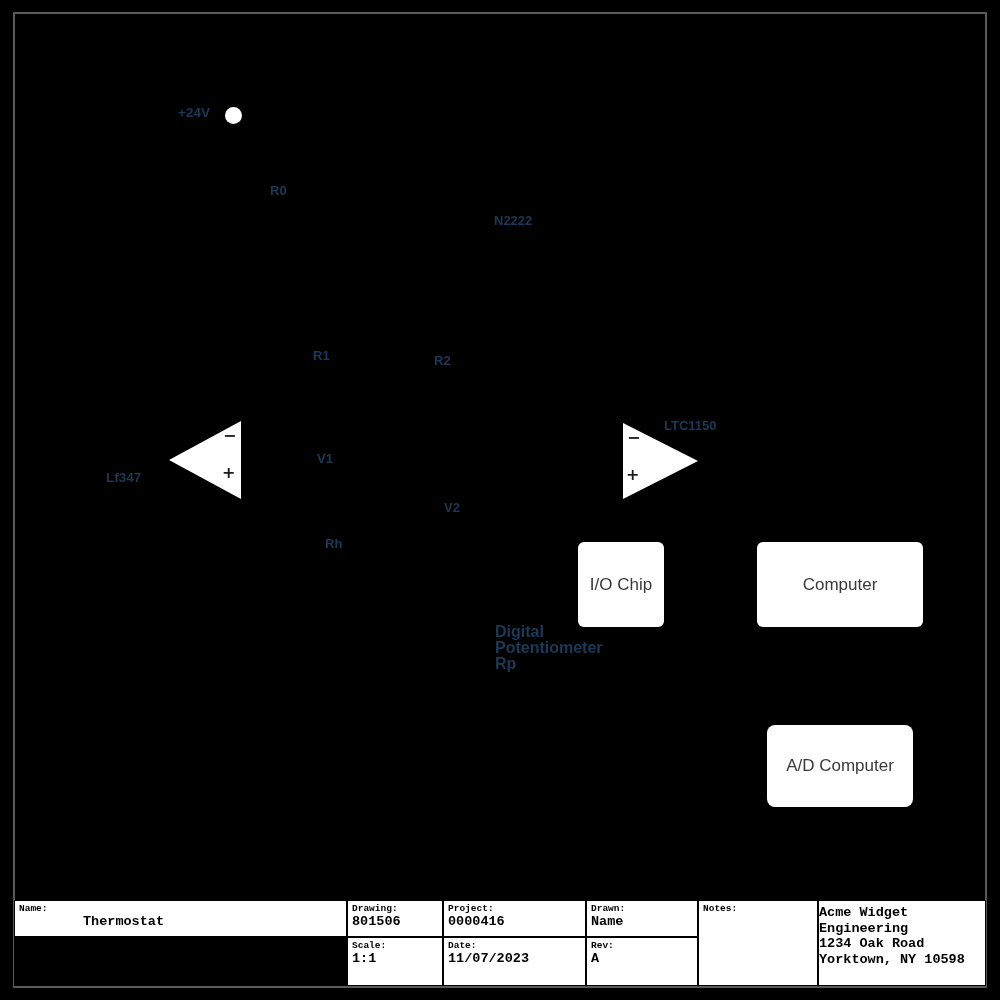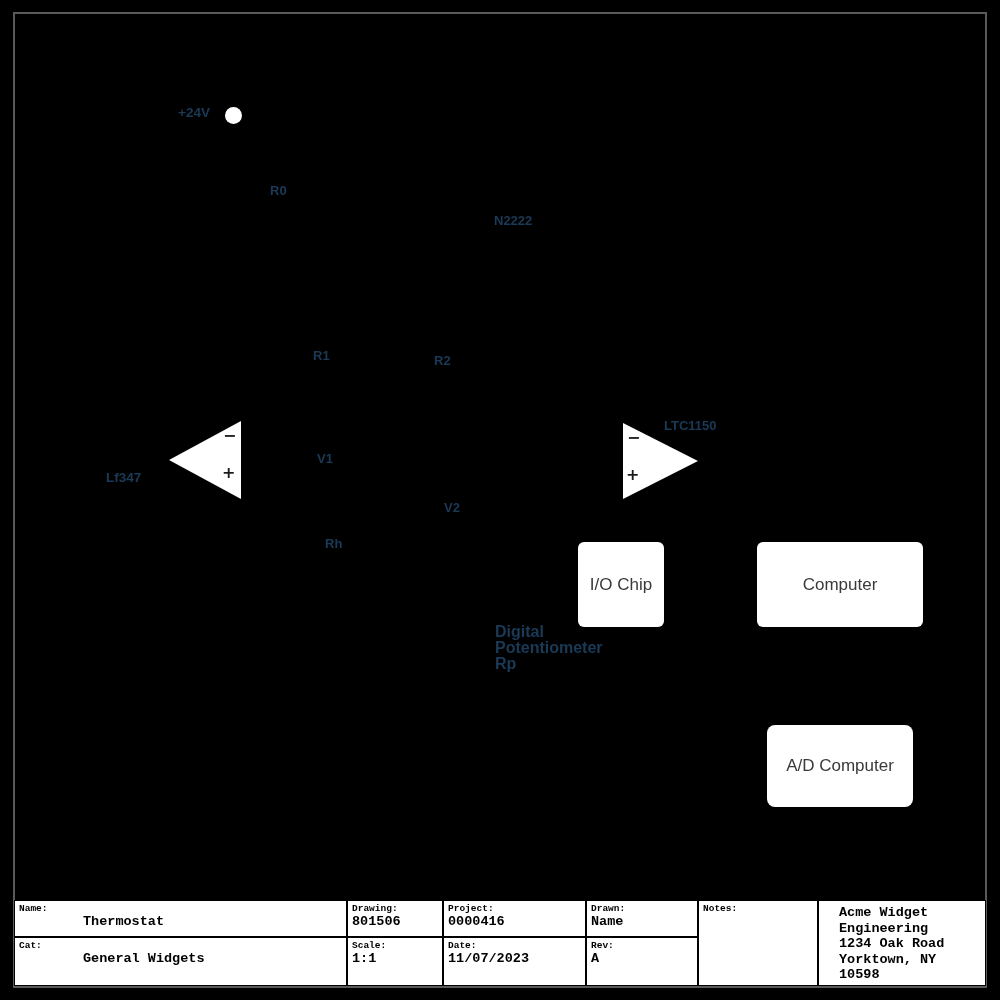--- a/index.html
+++ b/index.html
@@ -50,21 +50,21 @@
     font-family:"Liberation Mono",monospace;font-weight:bold;color:#000;
   }
   .tcell{
     background:#fff;border:1px solid #000;box-sizing:border-box;
     overflow:hidden;padding:2px 4px 0 4px;
   }
   .tcell .lbl{display:block;font-size:9.5px;line-height:11px;}
   .tcell .val{display:block;font-size:13.5px;line-height:14px;margin-top:1px;white-space:nowrap;}
   .tcell .val.indent{padding-left:64px;}
   .span2{grid-row:1 / 3;}
-  .companycell{font-size:13.5px;line-height:15.5px;padding:4px 4px 0 20px;}
+  .companycell{font-size:13.5px;line-height:15.5px;padding:4px 4px 0 0;}
 </style>
 </head>
 <body>
 
 <div id="stage">
 
   <div class="frame"></div>
 
   <div class="slabel" style="left:178px;top:106px;font-size:13.5px;">+24V</div>
   <div class="power-dot"></div>
@@ -115,24 +115,20 @@
     </div>
     <div class="tcell" style="grid-column:3;grid-row:1;">
       <span class="lbl">Project:</span>
       <span class="val">0000416</span>
     </div>
     <div class="tcell" style="grid-column:4;grid-row:1;">
       <span class="lbl">Drawn:</span>
       <span class="val">Name</span>
     </div>
 
-    <div class="tcell" style="grid-column:1;grid-row:2;">
-      <span class="lbl">Cat:</span>
-      <span class="val indent">General Widgets</span>
-    </div>
     <div class="tcell" style="grid-column:2;grid-row:2;">
       <span class="lbl">Scale:</span>
       <span class="val">1:1</span>
     </div>
     <div class="tcell" style="grid-column:3;grid-row:2;">
       <span class="lbl">Date:</span>
       <span class="val">11/07/2023</span>
     </div>
     <div class="tcell" style="grid-column:4;grid-row:2;">
       <span class="lbl">Rev:</span>

